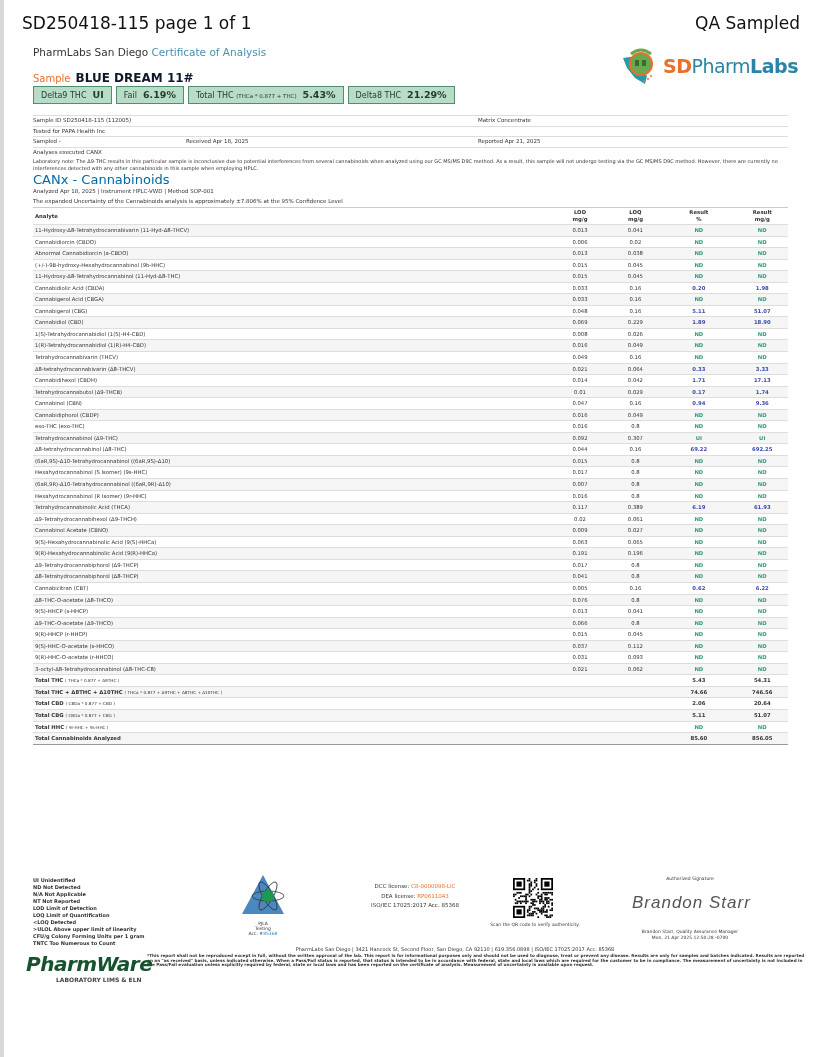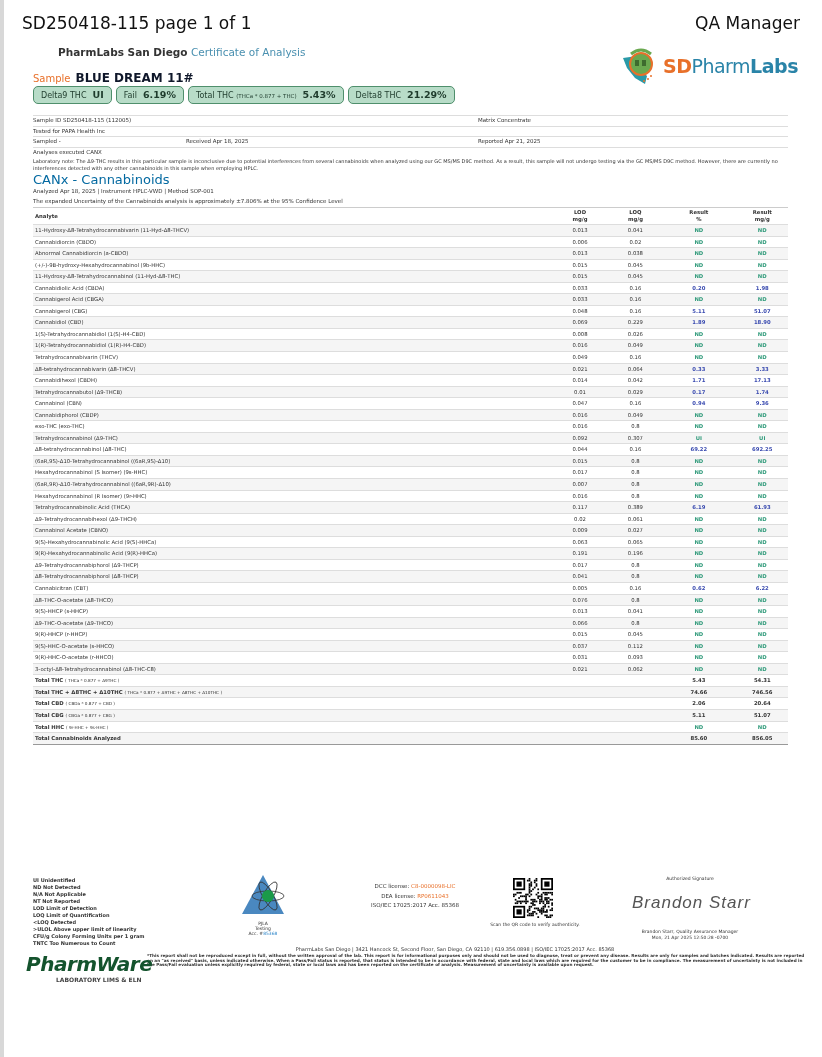--- a/index.html
+++ b/index.html
@@ -4,28 +4,28 @@
 <style>
   html, body { margin: 0; padding: 0; }
   body {
     width: 822px; height: 1057px; background: #ffffff; position: relative; overflow: hidden;
     font-family: "DejaVu Sans", sans-serif; color: #222;
   }
   .left-edge { position: absolute; left: 0; top: 0; width: 4px; height: 1057px; background: #d8d8d8; }
   .hdr-id { position: absolute; left: 22px; top: 13px; font-size: 17px; color: #111; }
   .hdr-qa { position: absolute; right: 22px; top: 13px; font-size: 17px; color: #111; }
   .lab-line { position: absolute; left: 33px; top: 46px; font-size: 10.5px; }
-  .lab-name { color: #333; font-weight: bold; margin-left: 25px; }
+  .lab-name { color: #333; font-weight: normal; }
   .coa { color: #4a90b0; }
   .sample-line { position: absolute; left: 33px; top: 67px; }
   .sample-tag { color: #e8702a; font-size: 10px; }
   .sample-name { font-size: 12px; font-weight: bold; color: #0f172a; }
   .badges { position: absolute; left: 33px; top: 86px; display: flex; gap: 4px; }
   .badge {
-    background: #b8dcc8; border: 1px solid #4f8f6c; border-radius: 5px;
+    background: #b8dcc8; border: 1px solid #4f8f6c; border-radius: 0;
     padding: 2px 7px; font-size: 8px; color: #1e3b2c; white-space: nowrap; height: 12px; line-height: 12px; text-align: right;
   }
   .badge .bv { font-weight: bold; font-size: 9.5px; margin-left: 6px; }
   .badge .bf { font-size: 5.5px; }
   .logo { position: absolute; left: 617px; top: 46px; width: 175px; height: 40px; }
   .logo-text { position: absolute; left: 46px; top: 9px; font-size: 19px; font-weight: bold; letter-spacing: -0.5px; }
   .logo-sd { color: #e8702a; margin-top: 37px; }
   .logo-ph { color: #2a84a8; font-weight: normal; }
   .logo-lb { color: #2a84a8; }
 
@@ -74,21 +74,21 @@
   .pharmware { position: absolute; left: 26px; top: 952px; width: 110px; height: 40px; }
   .pw-text { font-size: 20px; font-style: italic; font-weight: bold; color: #14532d; letter-spacing: -0.5px; }
   .pw-sub { position: absolute; left: 30px; top: 24px; font-size: 6px; font-weight: bold; color: #444; white-space: nowrap; }
 </style>
 </head>
 <body>
 
 <div class="left-edge"></div>
 
 <div class="hdr-id">SD250418-115 page 1 of 1</div>
-<div class="hdr-qa">QA Manager</div>
+<div class="hdr-qa">QA Sampled</div>
 
 <div class="lab-line">
   <span class="lab-name">PharmLabs San Diego</span>
   <span class="coa">Certificate of Analysis</span>
 </div>
 
 <div class="sample-line">
   <span class="sample-tag">Sample</span>
   <span class="sample-name">BLUE DREAM 11#</span>
 </div>

